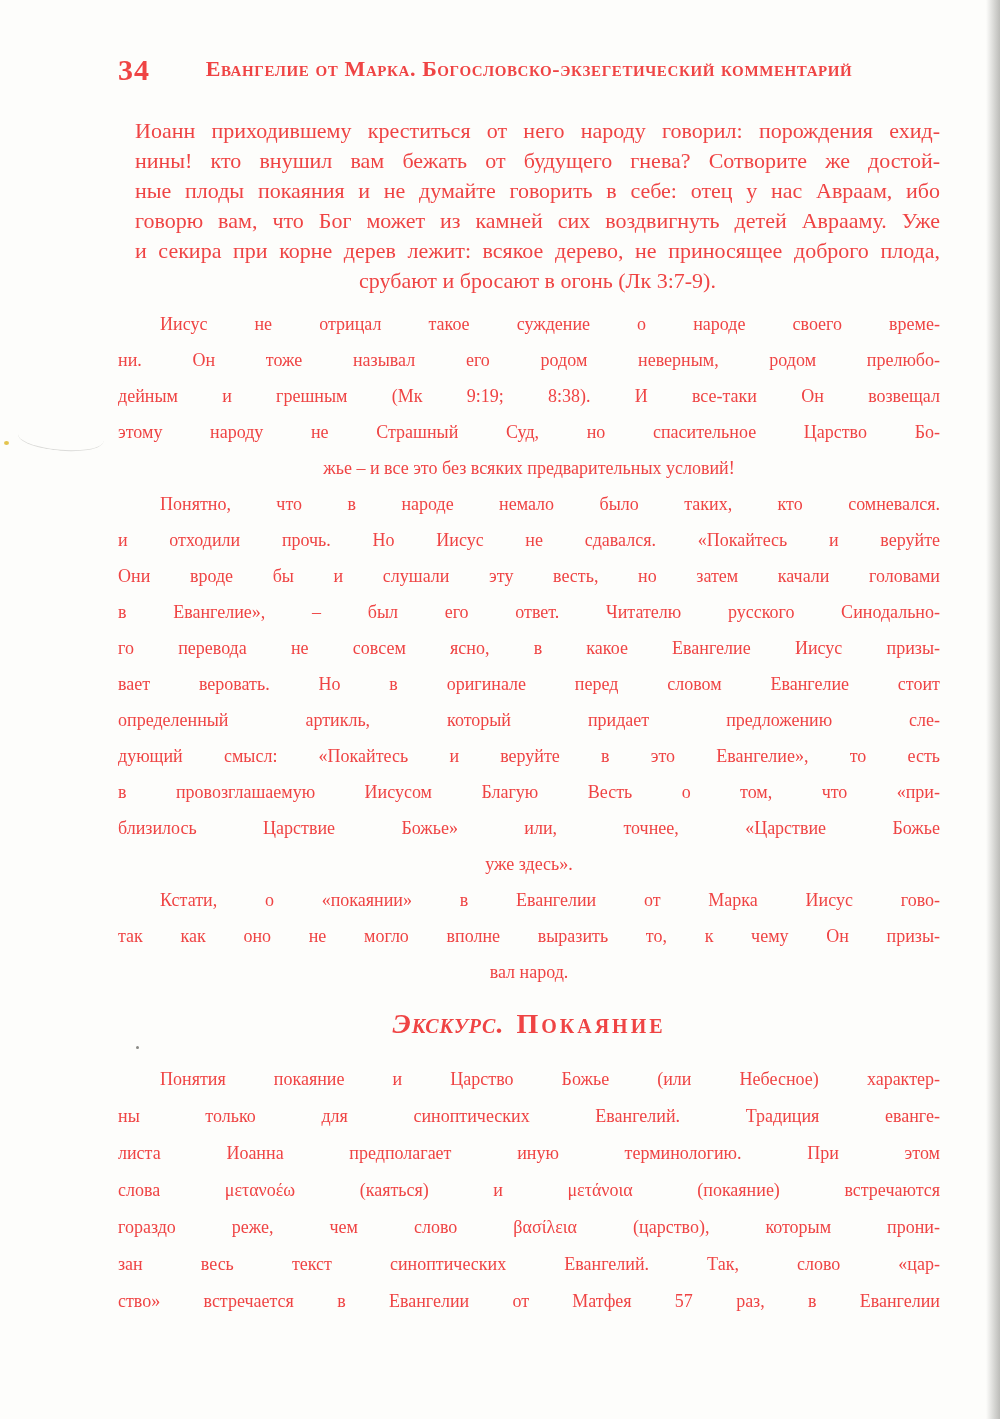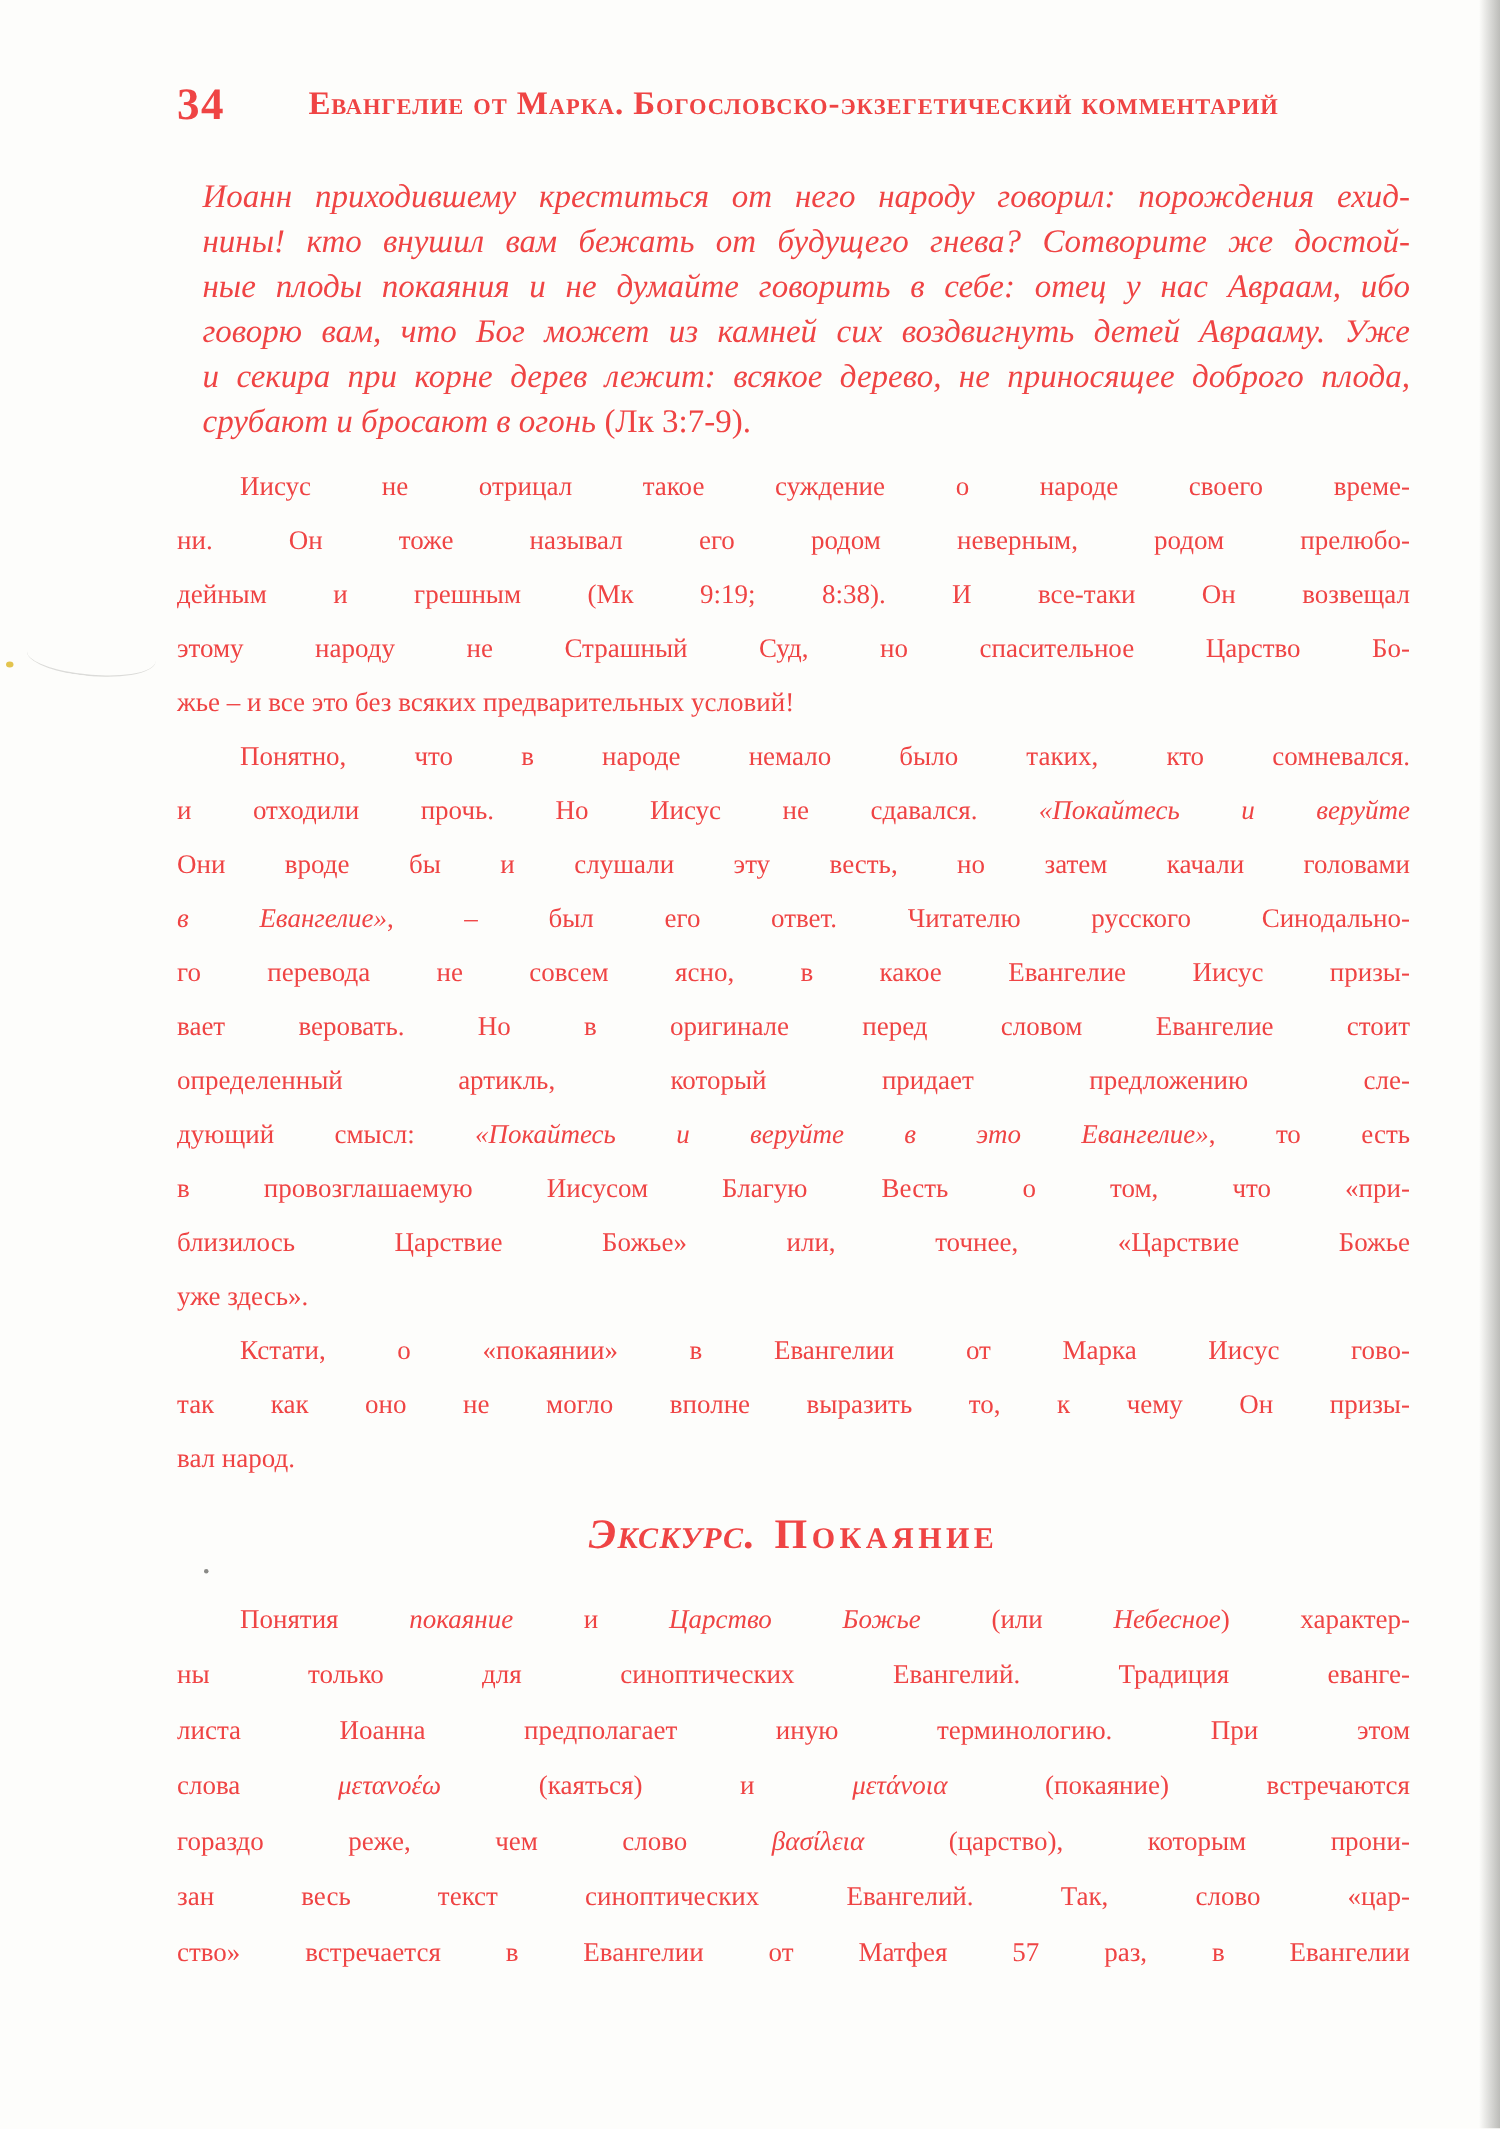--- a/index.html
+++ b/index.html
@@ -35,24 +35,24 @@
 
   .quote {
     margin:0 0 10px 17px;
     width:805px;
     font-size:22px;
     line-height:30px;
   }
   .para { font-size:18px; line-height:36px; }
   .sec-bottom .para { line-height:37px; }
 
-  .line { text-align:left; }
+  .line { text-align:center; }
   .line.fill { text-align:justify; text-align-last:justify; }
   .line.indent { text-indent:42px; }
-  .it { font-style:italic; }
+  .it { }
 
   .heading {
     margin:14px 0 16px 0;
     text-align:center;
     line-height:40px;
     white-space:nowrap;
   }
   .hd-label {
     font-style:italic;
     font-variant:small-caps;

